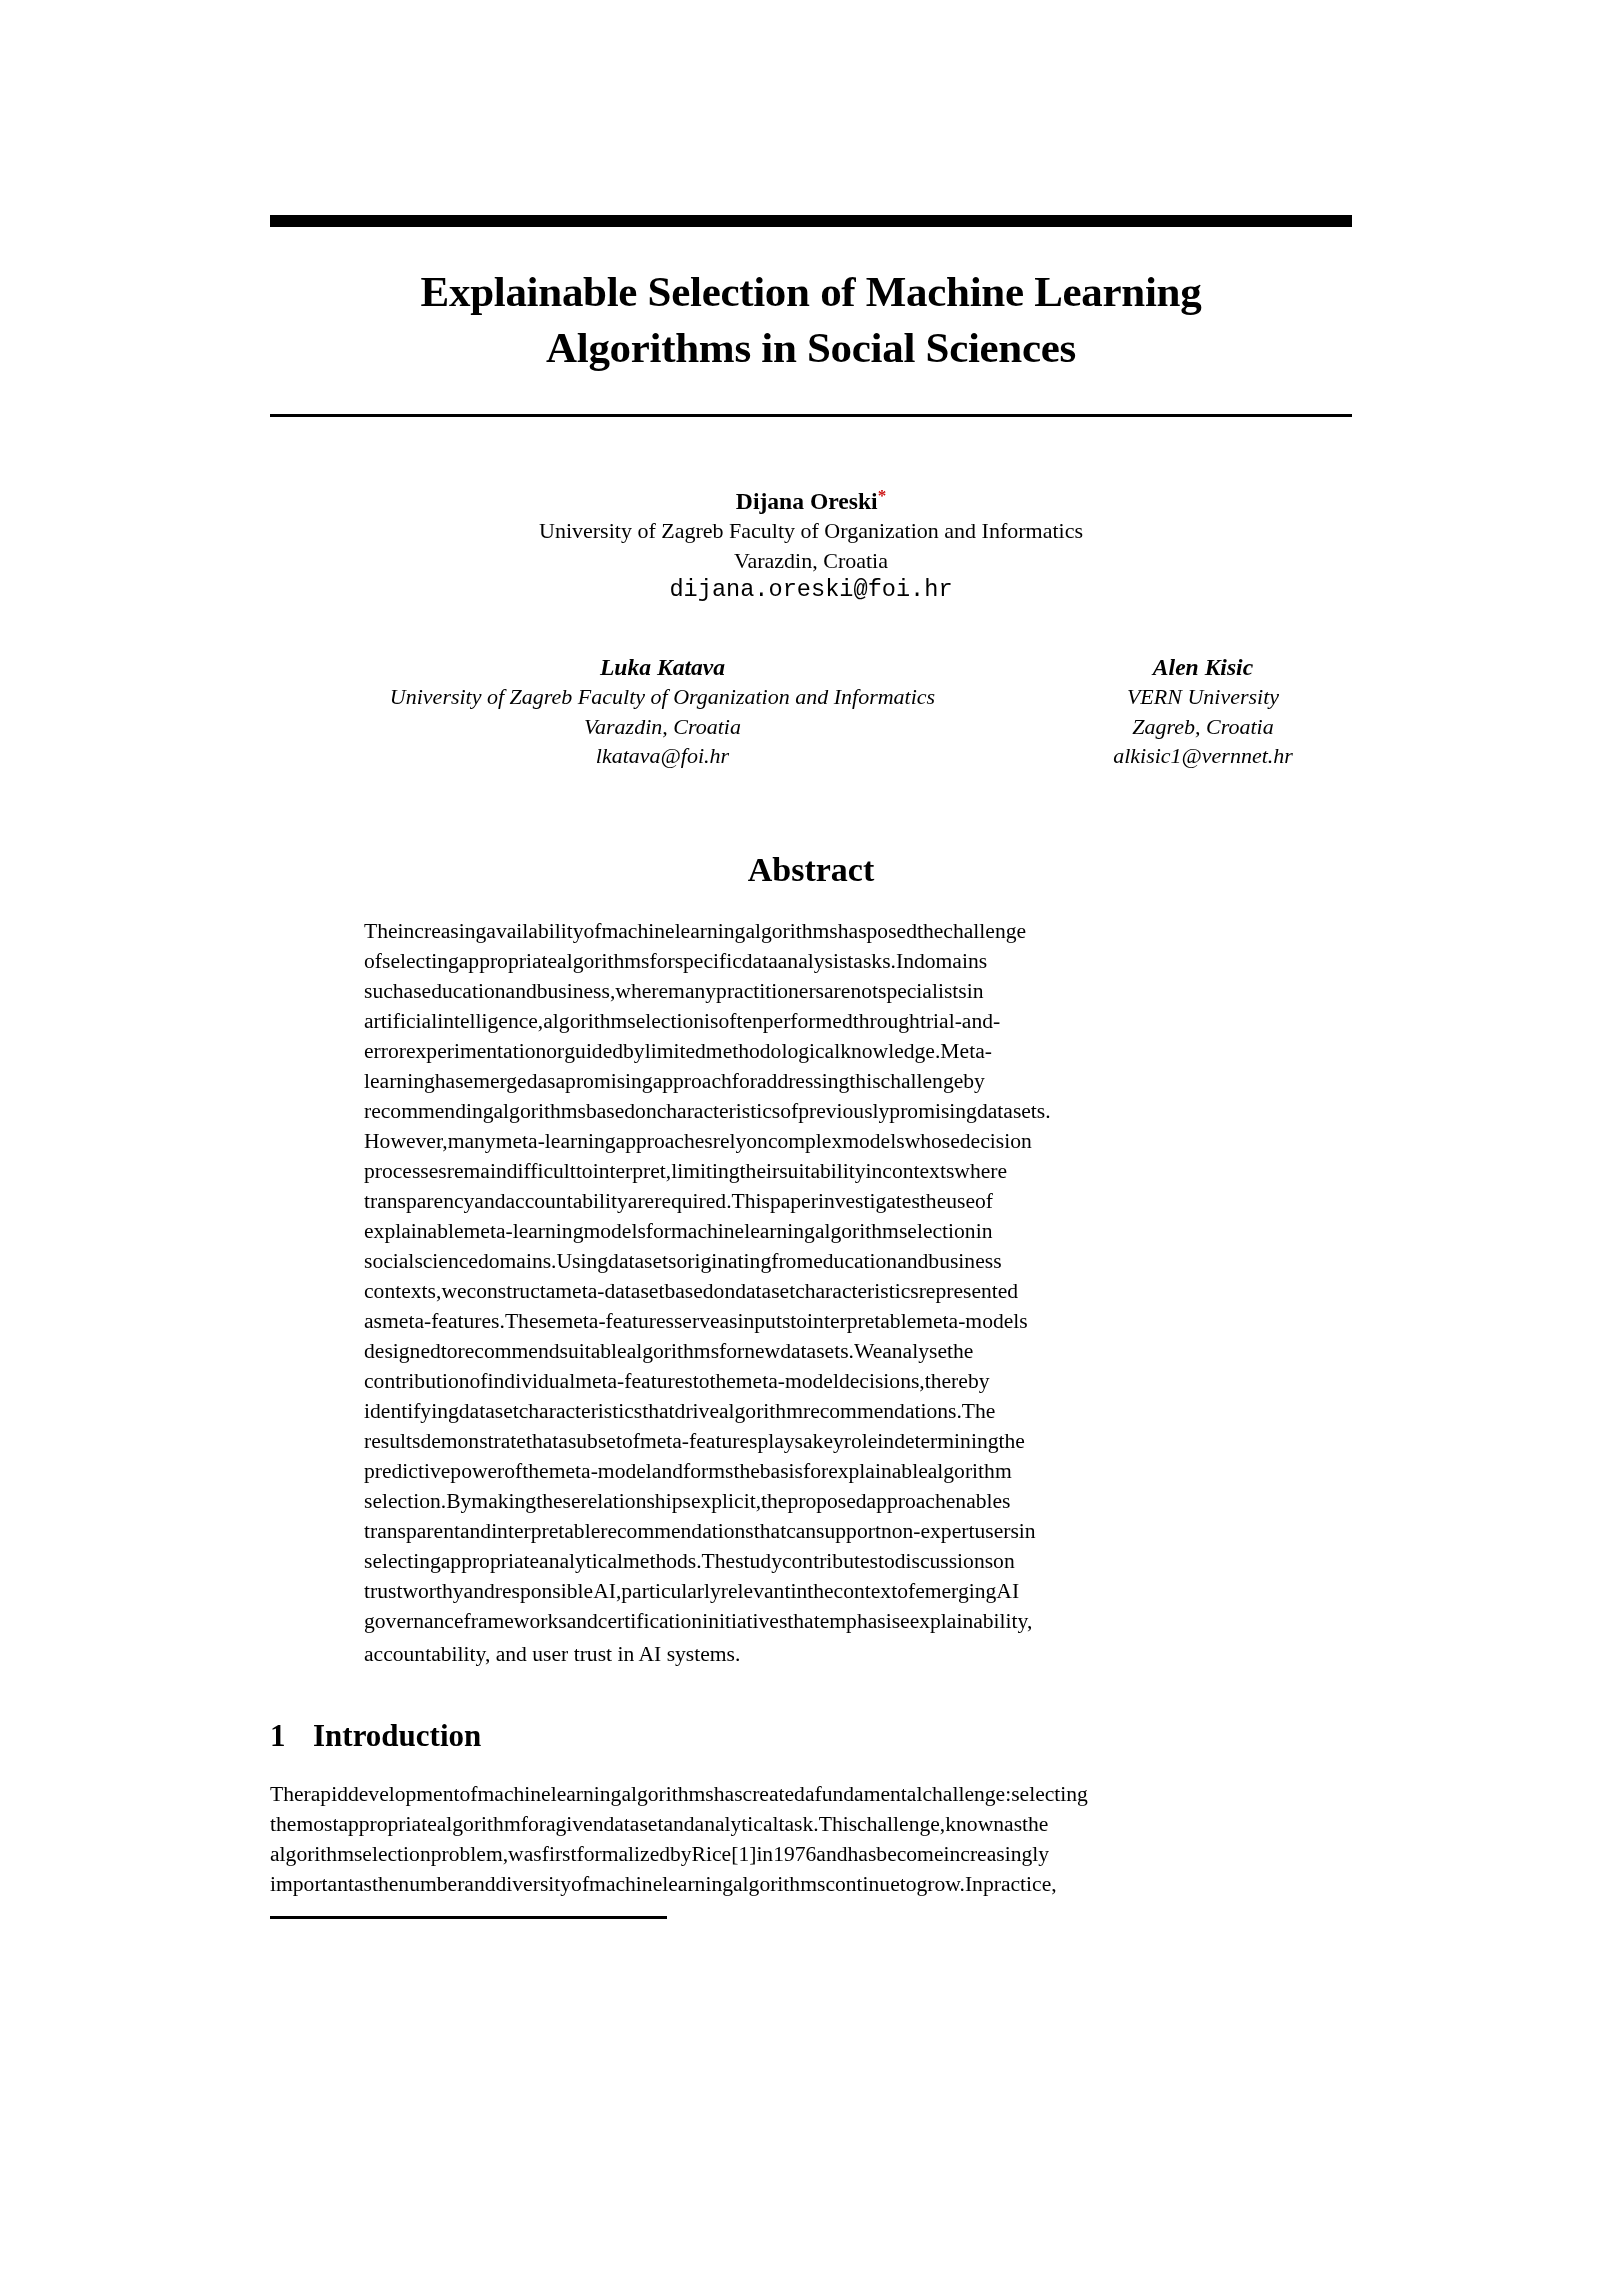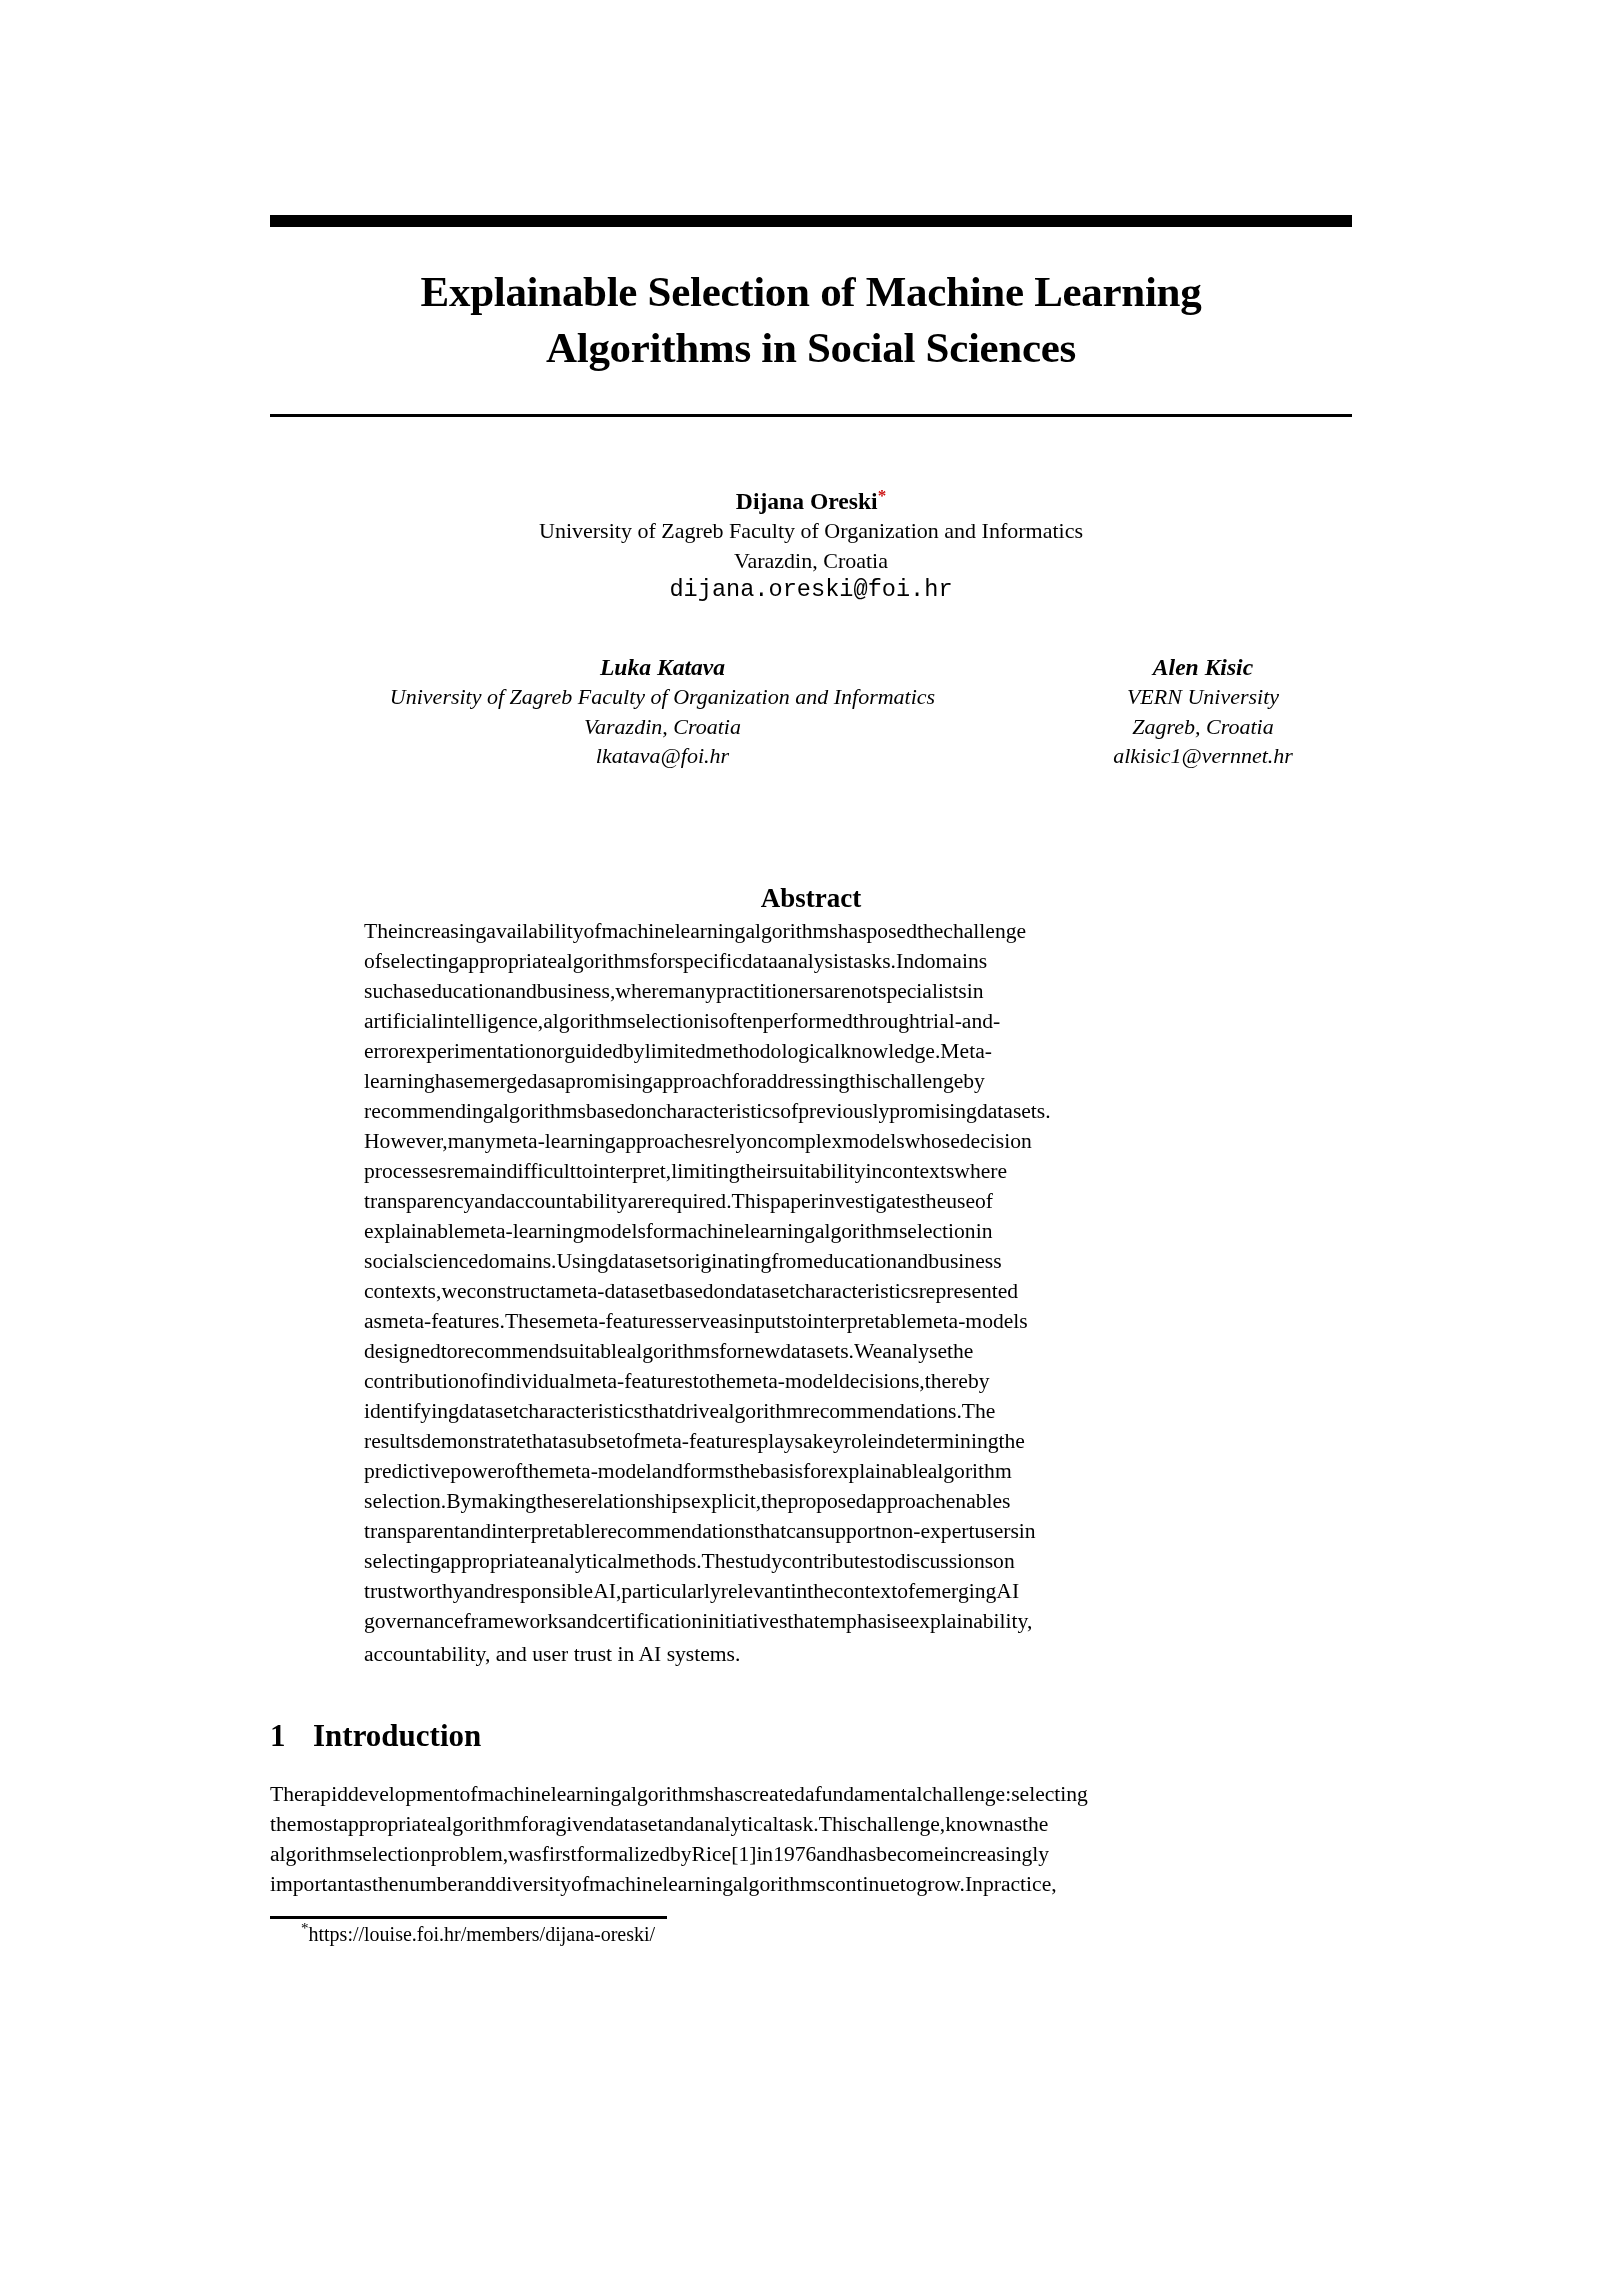--- a/index.html
+++ b/index.html
@@ -27,21 +27,21 @@
     position:absolute;left:270px;top:653px;width:1082px;
     display:flex;font-size:22px;line-height:29.4px;font-style:italic;
   }
   .author-col-a{width:785px;text-align:center;}
   .author-col-b{width:296px;text-align:center;}
   .author-name{font-weight:bold;font-size:23.6px;}
   .author-mark{font-size:17px;vertical-align:super;line-height:0;}
   .email-mono{font-family:"Liberation Mono", monospace;font-size:23.6px;}
   .abstract-heading{
     position:absolute;left:270px;top:851px;width:1082px;
-    text-align:center;font-weight:bold;font-size:27px;margin-top:32px;
+    text-align:center;font-weight:bold;font-size:34px;
   }
   .abstract-body{
     position:absolute;left:364px;top:919px;width:916px;
     font-size:21.6px;
   }
   .intro-heading{
     position:absolute;left:270px;top:1718px;width:1085px;
     font-weight:bold;font-size:31px;
   }
   .intro-heading .sec-num{display:inline-block;margin-right:27.5px;}
@@ -141,20 +141,17 @@
 
   <div class="intro-body">
       <div class="jline"><span>The</span><span>rapid</span><span>development</span><span>of</span><span>machine</span><span>learning</span><span>algorithms</span><span>has</span><span>created</span><span>a</span><span>fundamental</span><span>challenge:</span><span>selecting</span></div>
       <div class="jline"><span>the</span><span>most</span><span>appropriate</span><span>algorithm</span><span>for</span><span>a</span><span>given</span><span>dataset</span><span>and</span><span>analytical</span><span>task.</span><span>This</span><span>challenge,</span><span>known</span><span>as</span><span>the</span></div>
       <div class="jline"><span>algorithm</span><span>selection</span><span>problem,</span><span>was</span><span>first</span><span>formalized</span><span>by</span><span>Rice</span><span>[1]</span><span>in</span><span>1976</span><span>and</span><span>has</span><span>become</span><span>increasingly</span></div>
       <div class="jline"><span>important</span><span>as</span><span>the</span><span>number</span><span>and</span><span>diversity</span><span>of</span><span>machine</span><span>learning</span><span>algorithms</span><span>continue</span><span>to</span><span>grow.</span><span>In</span><span>practice,</span></div>
     </div>
 
   <div class="rule footnote-rule"></div>
 
-  <div class="footnote">
-    <span class="fn-mark">*</span><span>https://louise.foi.hr/members/dijana-oreski/</span>
-  </div>
 
 
 
 </div>
 
 
 </body></html>

